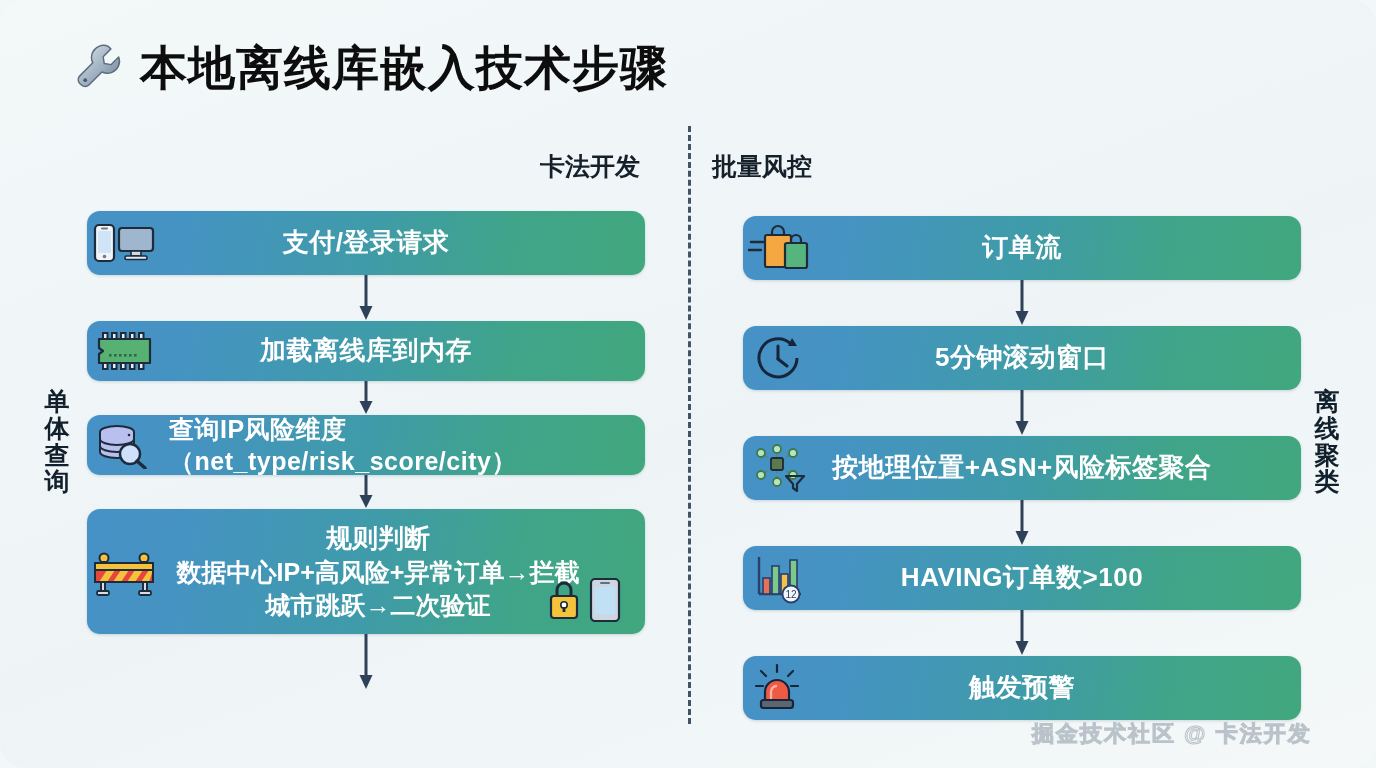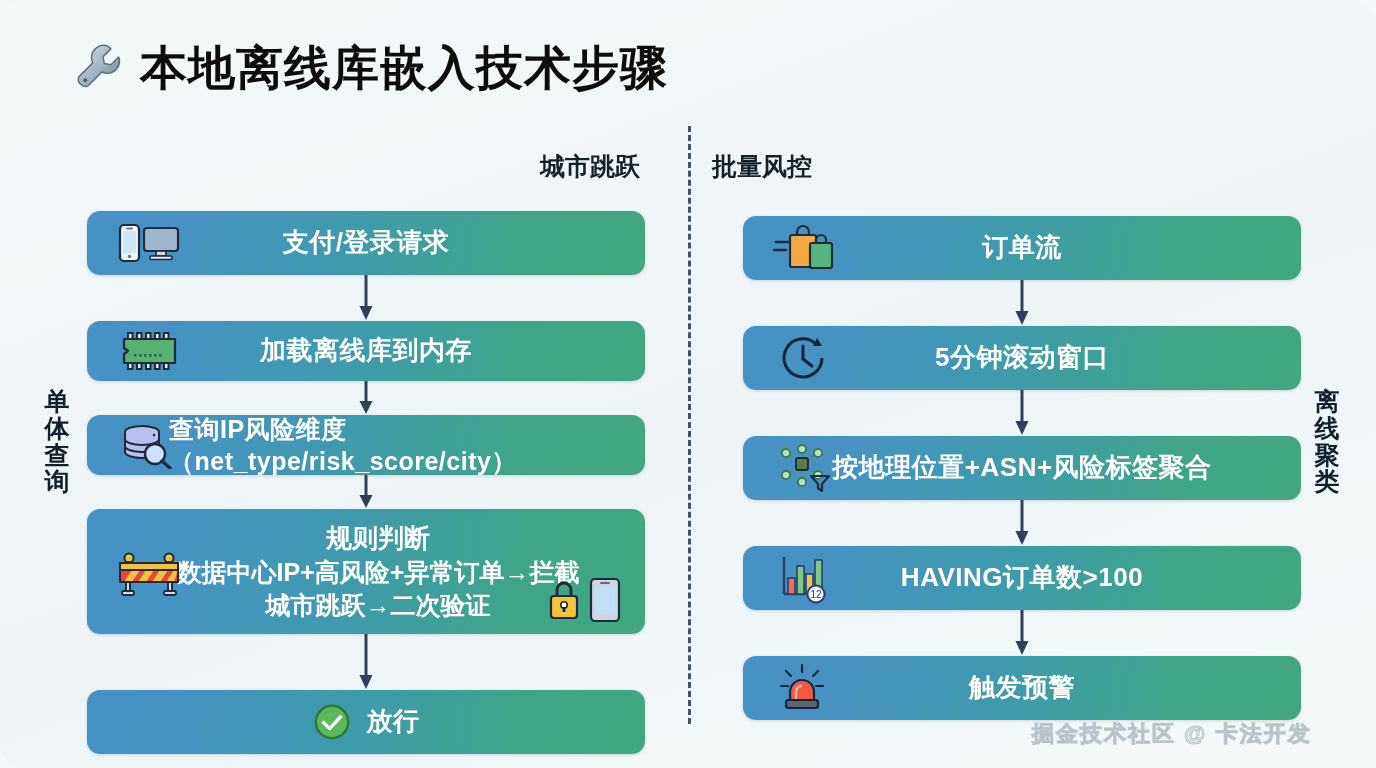--- a/index.html
+++ b/index.html
@@ -39,21 +39,21 @@
   .col.left  { left: 87px;  top: 211px; width: 558px; }
   .col.right { left: 743px; top: 216px; width: 558px; }
 
   .node {
     position: relative; width: 100%;
     background: linear-gradient(100deg,#4691c6 0%,#4593c2 18%,#3f9ba9 50%,#40a489 76%,#41a77e 100%);
     border-radius: 13px; color: #ffffff;
     display: flex; align-items: center;
     box-shadow: 0 1px 3px rgba(30,60,80,.18);
   }
-  .node .icon { position: absolute; left: 25px; top: 50%; transform: translateY(-50%);
+  .node .icon { position: absolute; left: 0; top: 50%; transform: translateY(-50%);
                 width: 74px; height: 52px; display: flex; align-items: center; justify-content: center; }
   .node .node-label { width: 100%; text-align: center; font-size: 26px; font-weight: 700;
                       letter-spacing: .5px; padding: 0 18px; line-height: 1.3; }
   .node.h-sm { height: 64px; }
   .node.h-md { height: 60px; }
   .node.h-lg { height: 125px; }
 
   
   .node.textwide .node-label { text-align: left; padding-left: 72px; font-size: 25px; margin-left: 10px; }
 
@@ -91,21 +91,21 @@
               <stop offset="100%" stop-color="#6b7d8e"></stop>
           </linearGradient>
         </defs>
         <path d="M44 9c-6.6-2.6-14.2 .6-17 7.3-1.6 3.8-1.3 7.8 .4 11.1L13 41.8c-2.3 2.3-2.3 6 0 8.3l1.8 1.8c2.3 2.3 6 2.3 8.3 0l14.4-14.4c3.3 1.7 7.3 2 11.1 .4 6.7-2.8 9.9-10.4 7.3-17l-8.5 8.5-7.4-1.2-1.2-7.4L47.3 12z" fill="url(#wg)" stroke="#5d6d7e" stroke-width="1.6" stroke-linejoin="round"></path>
         <circle cx="19" cy="46.5" r="2.1" fill="#4a5a68"></circle>
       </svg>
     </span>
     <span class="page-title">本地离线库嵌入技术步骤</span>
   </div>
 
-  <div class="col-head left">城市跳跃</div>
+  <div class="col-head left">卡法开发</div>
   <div class="col-head right">批量风控</div>
 
   <div class="divider"></div>
 
   <div class="side-label left">
     <span>单</span>
     <span>体</span>
     <span>查</span>
     <span>询</span>
   </div>
@@ -238,31 +238,20 @@
       </span>
     </div>
 
     <div class="arrow a-tall">
       <svg width="18" height="56" viewBox="0 0 18 56">
           <line x1="9" y1="0" x2="9" y2="42" stroke="#2f4158" stroke-width="3"></line>
           <polygon points="9,55 2.5,41 15.5,41" fill="#2f4158"></polygon>
         </svg>
     </div>
 
-    <div class="node h-sm center-icon">
-      <span class="node-label">
-        <span style="display:inline-flex;">
-          <svg viewBox="0 0 40 40" width="38" height="38">
-            <circle cx="20" cy="20" r="17" fill="#5cb85c" stroke="#2f7a35" stroke-width="2.6"></circle>
-            <polyline points="11,20.5 17.5,27 29,14.5" fill="none" stroke="#ffffff" stroke-width="3.6" stroke-linecap="round" stroke-linejoin="round"></polyline>
-          </svg>
-        </span>
-        <span>放行</span>
-      </span>
-    </div>
   </div>
 
   <div class="col right">
 
     <div class="node h-sm">
       <span class="icon">
         <svg viewBox="0 0 74 52" width="74" height="52">
           <line x1="8" y1="20" x2="20" y2="20" stroke="#1d2b3a" stroke-width="2.4" stroke-linecap="round"></line>
           <line x1="6" y1="28" x2="18" y2="28" stroke="#1d2b3a" stroke-width="2.4" stroke-linecap="round"></line>
           <rect x="22" y="13" width="26" height="32" rx="2" fill="#f5a742" stroke="#1d2b3a" stroke-width="2.2"></rect>

